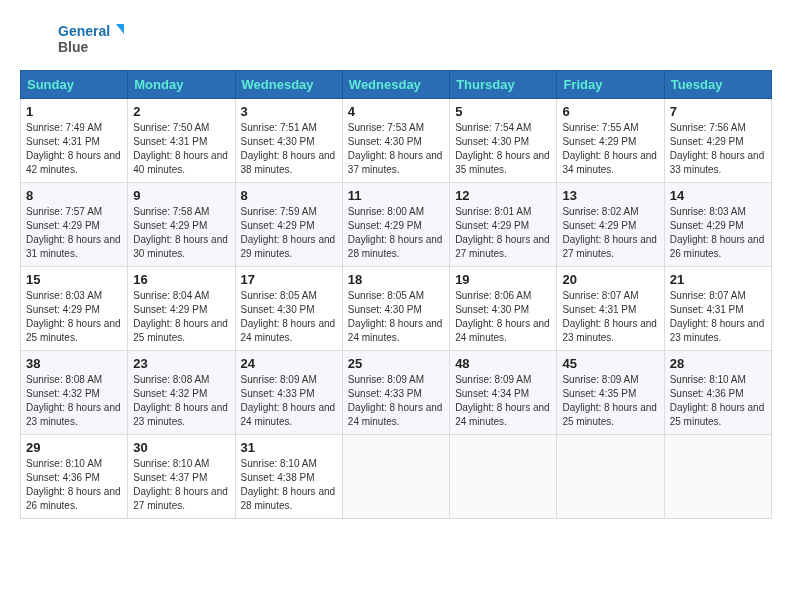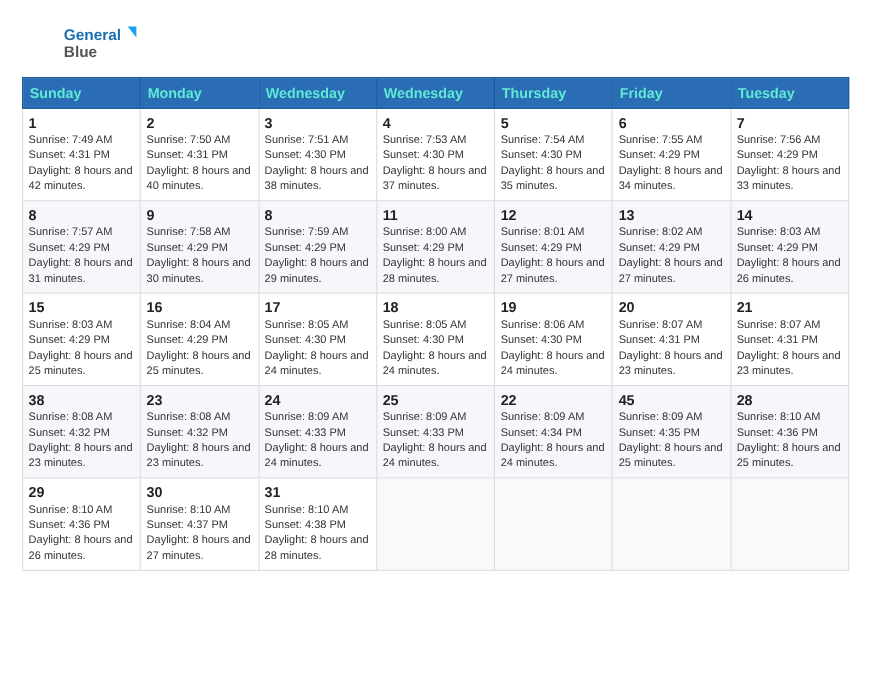--- a/index.html
+++ b/index.html
@@ -206,21 +206,21 @@
         </td>
         <td>
           <span class="day-number">24</span>
           <div class="day-info">Sunrise: 8:09 AM<br>Sunset: 4:33 PM<br>Daylight: 8 hours and 24 minutes.</div>
         </td>
         <td>
           <span class="day-number">25</span>
           <div class="day-info">Sunrise: 8:09 AM<br>Sunset: 4:33 PM<br>Daylight: 8 hours and 24 minutes.</div>
         </td>
         <td>
-          <span class="day-number">22</span>
+          <span class="day-number">48</span>
           <div class="day-info">Sunrise: 8:09 AM<br>Sunset: 4:34 PM<br>Daylight: 8 hours and 24 minutes.</div>
         </td>
         <td>
           <span class="day-number">45</span>
           <div class="day-info">Sunrise: 8:09 AM<br>Sunset: 4:35 PM<br>Daylight: 8 hours and 25 minutes.</div>
         </td>
         <td>
           <span class="day-number">28</span>
           <div class="day-info">Sunrise: 8:10 AM<br>Sunset: 4:36 PM<br>Daylight: 8 hours and 25 minutes.</div>
         </td>

